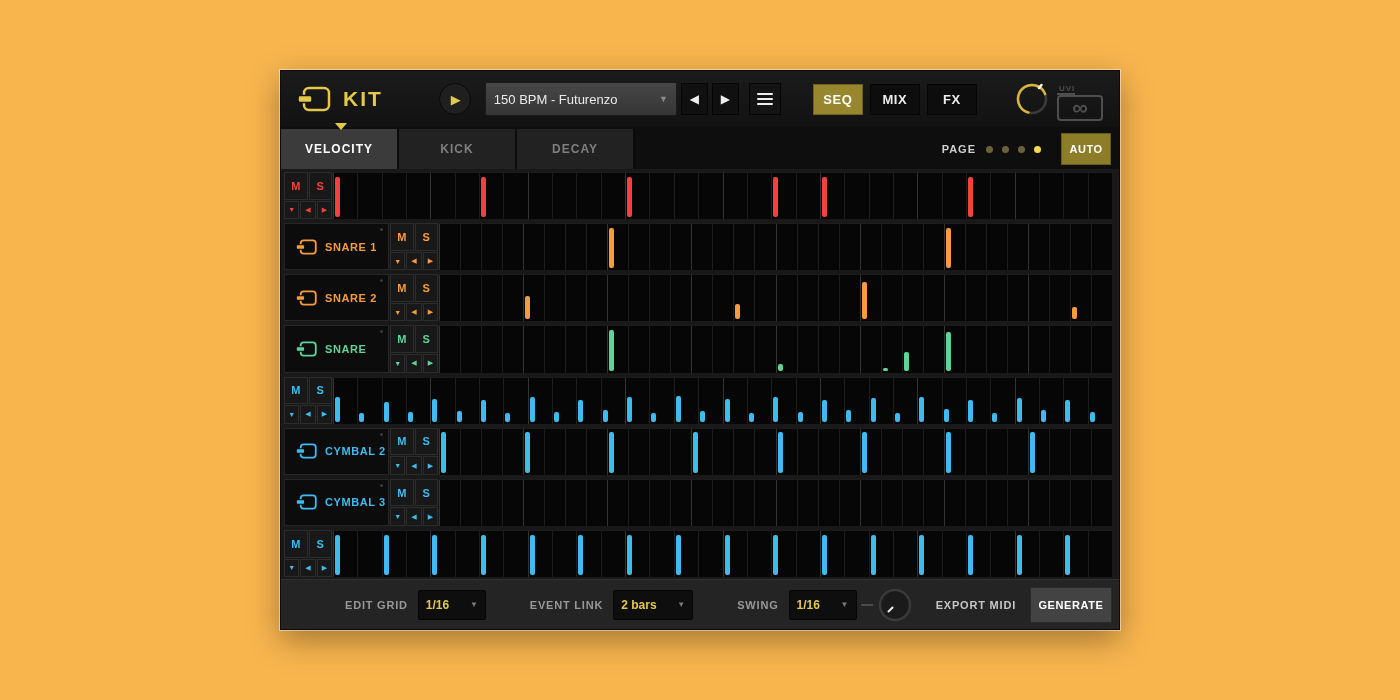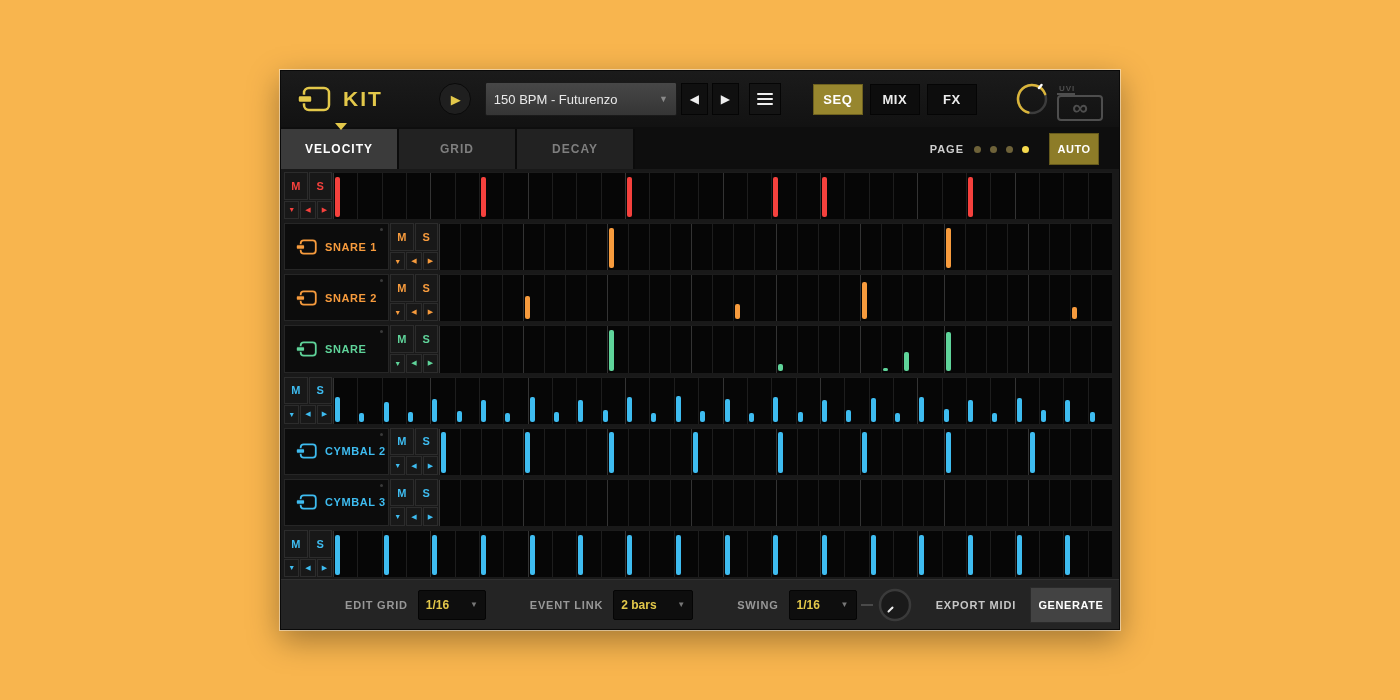--- a/index.html
+++ b/index.html
@@ -34,21 +34,21 @@
   .hdr-knob { margin-left:36px; cursor:pointer; }
   .uvi { margin-left:auto; margin-right:6px; color:#4e4e4e; }
 
   
   .tabs { height:42px; background:#0e0e0e; display:flex; align-items:stretch; position:relative; flex:none; padding-top:2px; }
   .tab { width:118px; background:#222; border-right:2px solid #0b0b0b; color:#7f7f7f; font-size:12px; font-weight:700;
          letter-spacing:1px; display:flex; align-items:center; justify-content:center; cursor:pointer; }
   .tab.active { background:#3b3b3b; color:#fff; }
   .tab-pointer { position:absolute; top:-4px; left:54px; width:0; height:0;
                  border-left:6px solid transparent; border-right:6px solid transparent; border-top:7px solid #e3c84a; }
-  .page-area { margin-left:auto; display:flex; align-items:center; gap:10px; padding-right:20px; }
+  .page-area { margin-left:auto; display:flex; align-items:center; gap:10px; padding-right:8px; }
   .page-label { color:#cfcfcf; font-size:11px; font-weight:700; letter-spacing:1px; }
   .dots { display:flex; gap:9px; margin-right:10px; }
   .dot { width:7px; height:7px; border-radius:50%; background:#6e6239; cursor:pointer; }
   .dot.on { background:#f5d94d; }
   .autobtn { width:50px; height:32px; background:#8d7c28; border:1px solid #665a1c; color:#fff; font-size:11px;
              font-weight:700; display:flex; align-items:center; justify-content:center; cursor:pointer; letter-spacing:.5px; }
 
   
   .tracks { flex:1; background:#191919; padding:3px 7px 2px 3px; display:flex; flex-direction:column; gap:4px; }
   .trow { flex:1; display:flex; gap:1px; min-height:0; }
@@ -125,21 +125,21 @@
     </svg>
     <div class="uvi">
       <div style="font-size:8px; font-weight:700; letter-spacing:1px; padding-left:2px; border-bottom:2px solid #4e4e4e; display:inline-block;">UVI</div>
       <div style="width:46px; height:26px; border:2px solid #4e4e4e; border-radius:4px; display:flex; align-items:center; justify-content:center; font-size:22px; line-height:0; font-weight:700;">∞</div>
     </div>
   </div>
 
   <div class="tabs">
     <div class="tab-pointer"></div>
     <div class="tab active">VELOCITY</div>
-    <div class="tab">GRID</div>
+    <div class="tab">KICK</div>
     <div class="tab">DECAY</div>
     <div class="page-area">
       <span class="page-label">PAGE</span>
       <div class="dots">
           <div class="dot"></div>
           <div class="dot"></div>
           <div class="dot"></div>
           <div class="dot on"></div>
         </div>
       <div class="autobtn">AUTO</div>

